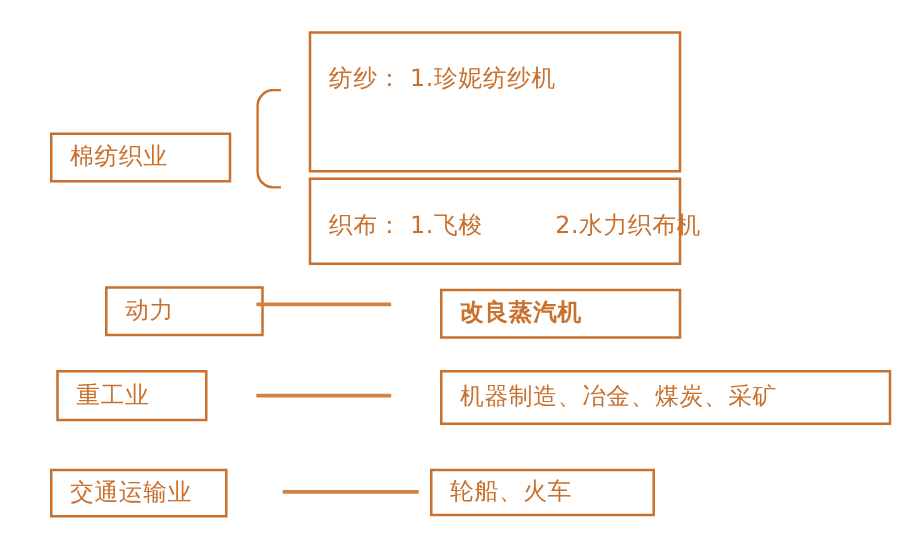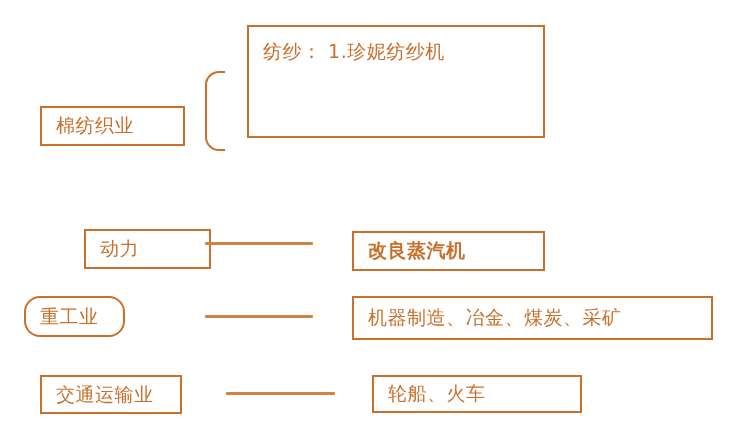--- a/index.html
+++ b/index.html
@@ -33,21 +33,21 @@
     font-size: 19px;
     letter-spacing: 0.5px;
     line-height: 1.35;
     white-space: pre;
   }
   .box.pad {
     padding-left: 14px;
   }
   .box.multi {
     align-items: flex-start;
-    padding-top: 12px;
+    padding-top: 24px;
     justify-content: flex-start;
   }
   .line-row {
     display: block;
     white-space: pre;
   }
   .indent {
     padding-left: 58px;
   }
   .connector {
@@ -68,41 +68,45 @@
   
   #box-cotton        { left: 40px;  top: 82px;  width: 145px; height: 40px; margin-top: 24px; }
   #brace-cotton      { left: 205px; top: 71px;  width: 20px;  height: 80px; }
   #box-spinning      { left: 247px; top: 25px;  width: 298px; height: 113px; }
   #box-weaving       { left: 247px; top: 142px; width: 298px; height: 70px; }
 
   #box-power         { left: 40px;  top: 229px; width: 127px; height: 40px; margin-left: 44px; }
   #conn-power        { left: 205px; top: 242px; width: 108px; }
   #box-steam         { left: 352px; top: 231px; width: 193px; height: 40px; font-weight: bold; }
 
-  #box-heavy         { left: 24px;  top: 296px; width: 101px; height: 41px; border-radius: 16px; }
+  #box-heavy         { left: 45px;  top: 296px; width: 121px; height: 41px; }
   #conn-heavy        { left: 205px; top: 315px; width: 108px; }
   #box-heavy-detail  { left: 352px; top: 296px; width: 361px; height: 44px; }
 
   #box-transport     { left: 40px;  top: 375px; width: 142px; height: 39px; }
   #conn-transport    { left: 226px; top: 392px; width: 109px; }
-  #box-transport-det { left: 372px; top: 375px; width: 210px; height: 38px; }
+  #box-transport-det { left: 344px; top: 375px; width: 180px; height: 38px; }
 </style>
 </head>
 <body>
 
 <div class="canvas">
 
   <div class="box pad" id="box-cotton">棉纺织业</div>
 
   <div class="brace" id="brace-cotton"></div>
 
   <div class="box pad multi" id="box-spinning">
     <span class="line-row">纺纱： 1.珍妮纺纱机</span>
   </div>
 
+  <div class="box pad multi" id="box-weaving">
+    <span class="line-row">织布： 1.飞梭</span>
+    <span class="line-row indent">2.水力织布机</span>
+  </div>
 
   <div class="box pad" id="box-power">动力</div>
   <div class="connector" id="conn-power"></div>
   <div class="box pad" id="box-steam">改良蒸汽机</div>
 
   <div class="box pad" id="box-heavy">重工业</div>
   <div class="connector" id="conn-heavy"></div>
   <div class="box pad" id="box-heavy-detail">机器制造、冶金、煤炭、采矿</div>
 
   <div class="box pad" id="box-transport">交通运输业</div>

